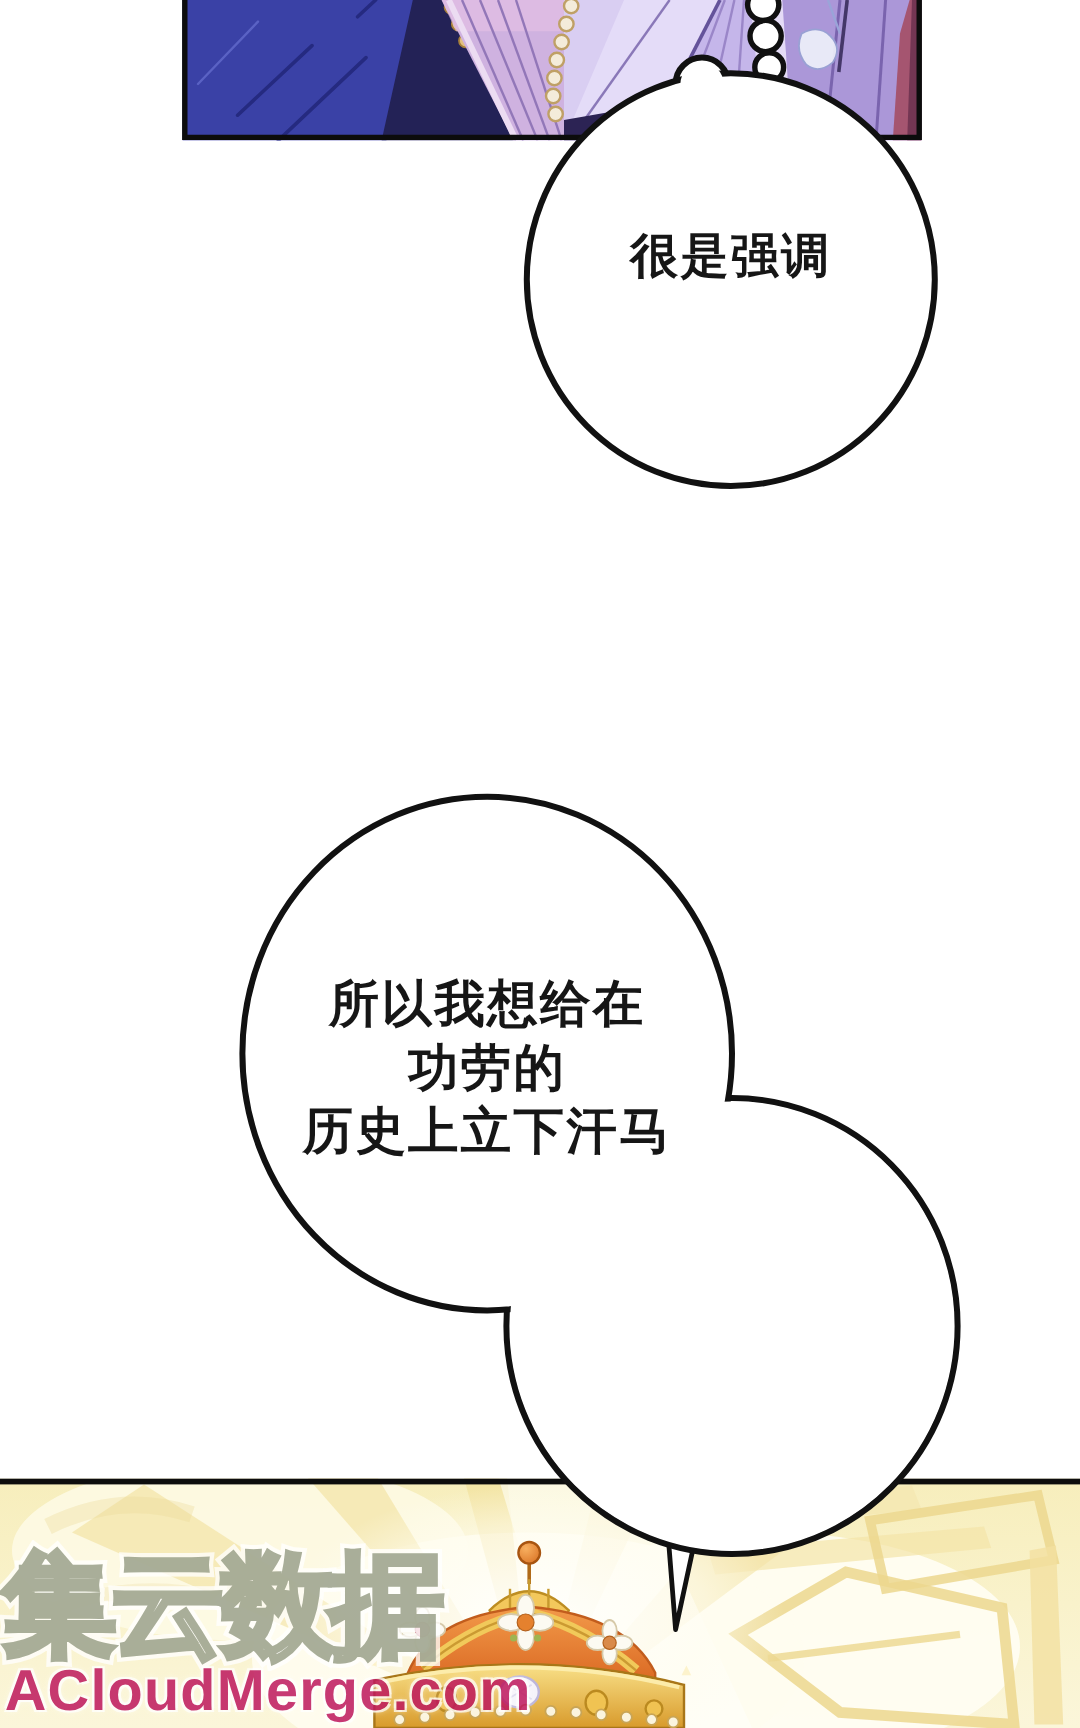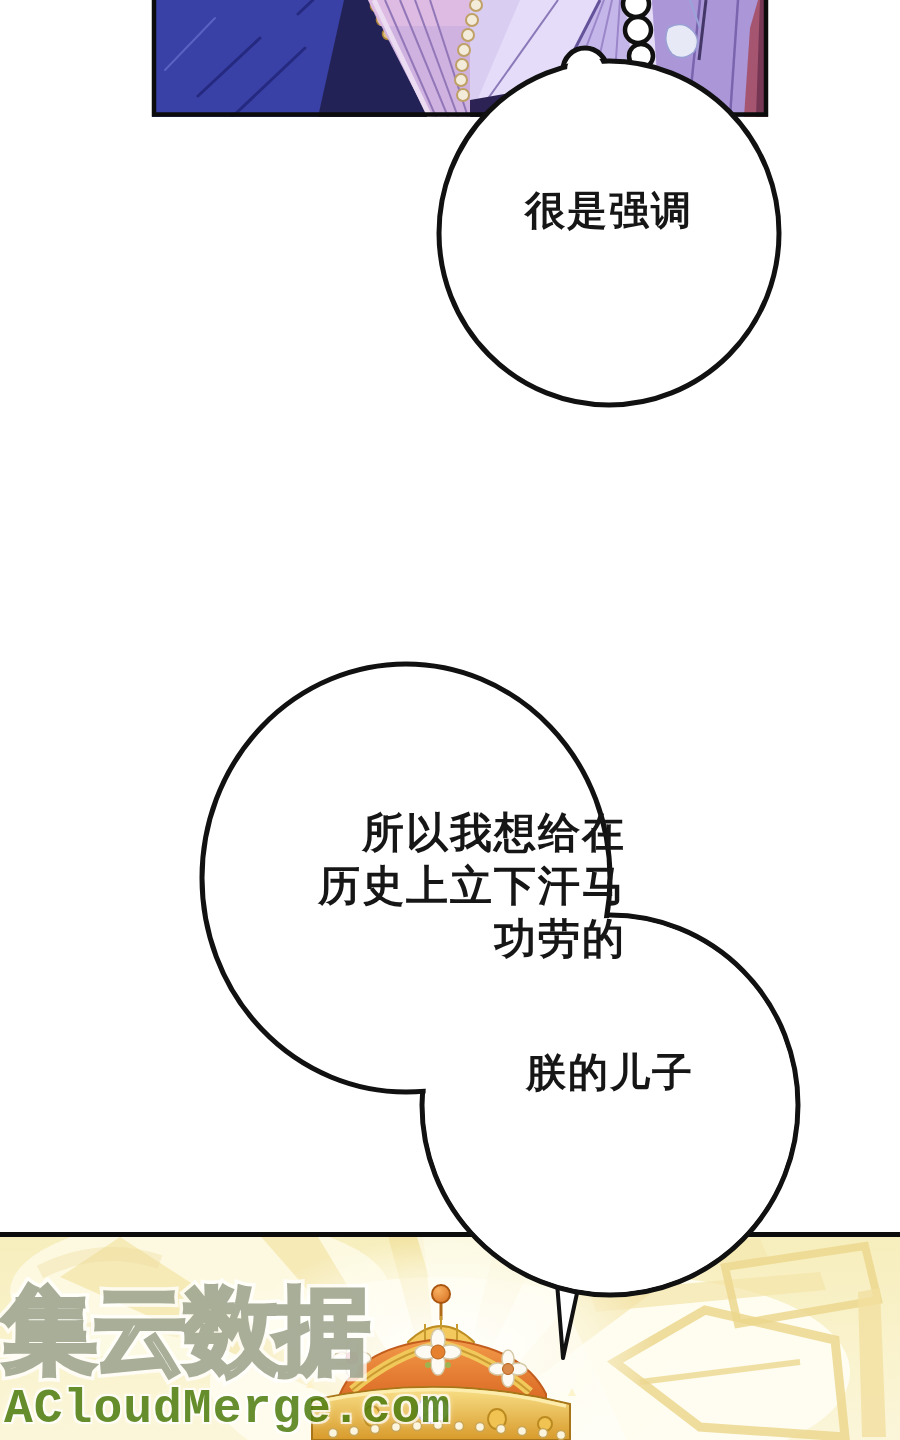--- a/index.html
+++ b/index.html
@@ -1,36 +1,36 @@
 <!DOCTYPE html>
 <html><head>
 <meta charset="utf-8">
 <style>
   html,body{margin:0;padding:0;background:#ffffff;}
   .stage{
     position:relative;width:900px;height:1440px;background:#ffffff;
-    overflow:hidden;font-family:Liberation Mono, monospace;
+    overflow:hidden;font-family:Liberation Sans, sans-serif;
   }
   .stage svg{position:absolute;left:0;top:0;}
   .bubble-text{
     position:absolute;text-align:center;font-weight:700;color:#161616;
     letter-spacing:2px;white-space:nowrap;
   }
   .bt1{left:429px;top:188px;width:360px;font-size:40px;line-height:52px;}
-  .bt2{left:186px;top:810px;width:440px;font-size:42px;line-height:53px;text-align:right;}
+  .bt2{left:186px;top:810px;width:440px;font-size:42px;line-height:53px;}
   .bt3{left:450px;top:1051px;width:320px;font-size:40px;line-height:50px;}
   .wm-cjk{
     position:absolute;left:2px;top:1288px;width:420px;font-size:95px;font-weight:700;
     letter-spacing:-4px;white-space:nowrap;color:transparent;line-height:100px;
   }
   .wm-halo{-webkit-text-stroke:11px rgba(255,255,255,0.85);opacity:.9;}
   .wm-line{-webkit-text-stroke:4px #9ba189;opacity:.85;}
   .wm-url{
     position:absolute;left:4px;top:1382px;font-size:48px;font-weight:800;
-    letter-spacing:1px;color:#4d7c0f;opacity:.85;white-space:nowrap;
+    letter-spacing:1px;color:#be185d;opacity:.85;white-space:nowrap;
     text-shadow:-2px -2px 0 rgba(255,255,255,.85), 2px -2px 0 rgba(255,255,255,.85),
                 -2px 2px 0 rgba(255,255,255,.85), 2px 2px 0 rgba(255,255,255,.85),
                 0 0 6px rgba(255,255,255,.9);
   }
 </style>
 </head>
 <body>
 
 <div class="stage">
 
@@ -248,25 +248,24 @@
     <ellipse cx="610" cy="1105" rx="185" ry="187" fill="#ffffff"></ellipse>
   </g>
 </svg>
 
   <div class="bubble-text bt1">
     <div>很是强调</div>
   </div>
 
   <div class="bubble-text bt2">
     <div>所以我想给在</div>
+    <div>功劳的</div>
     <div>历史上立下汗马</div>
-    <div>功劳的</div>
   </div>
 
   <div class="bubble-text bt3">
-    <div>朕的儿子</div>
   </div>
 
   <div class="wm-cjk wm-halo">集云数据</div>
   <div class="wm-cjk wm-line">集云数据</div>
   <div class="wm-url">ACloudMerge.com</div>
 
 </div>
 
 </body></html>

